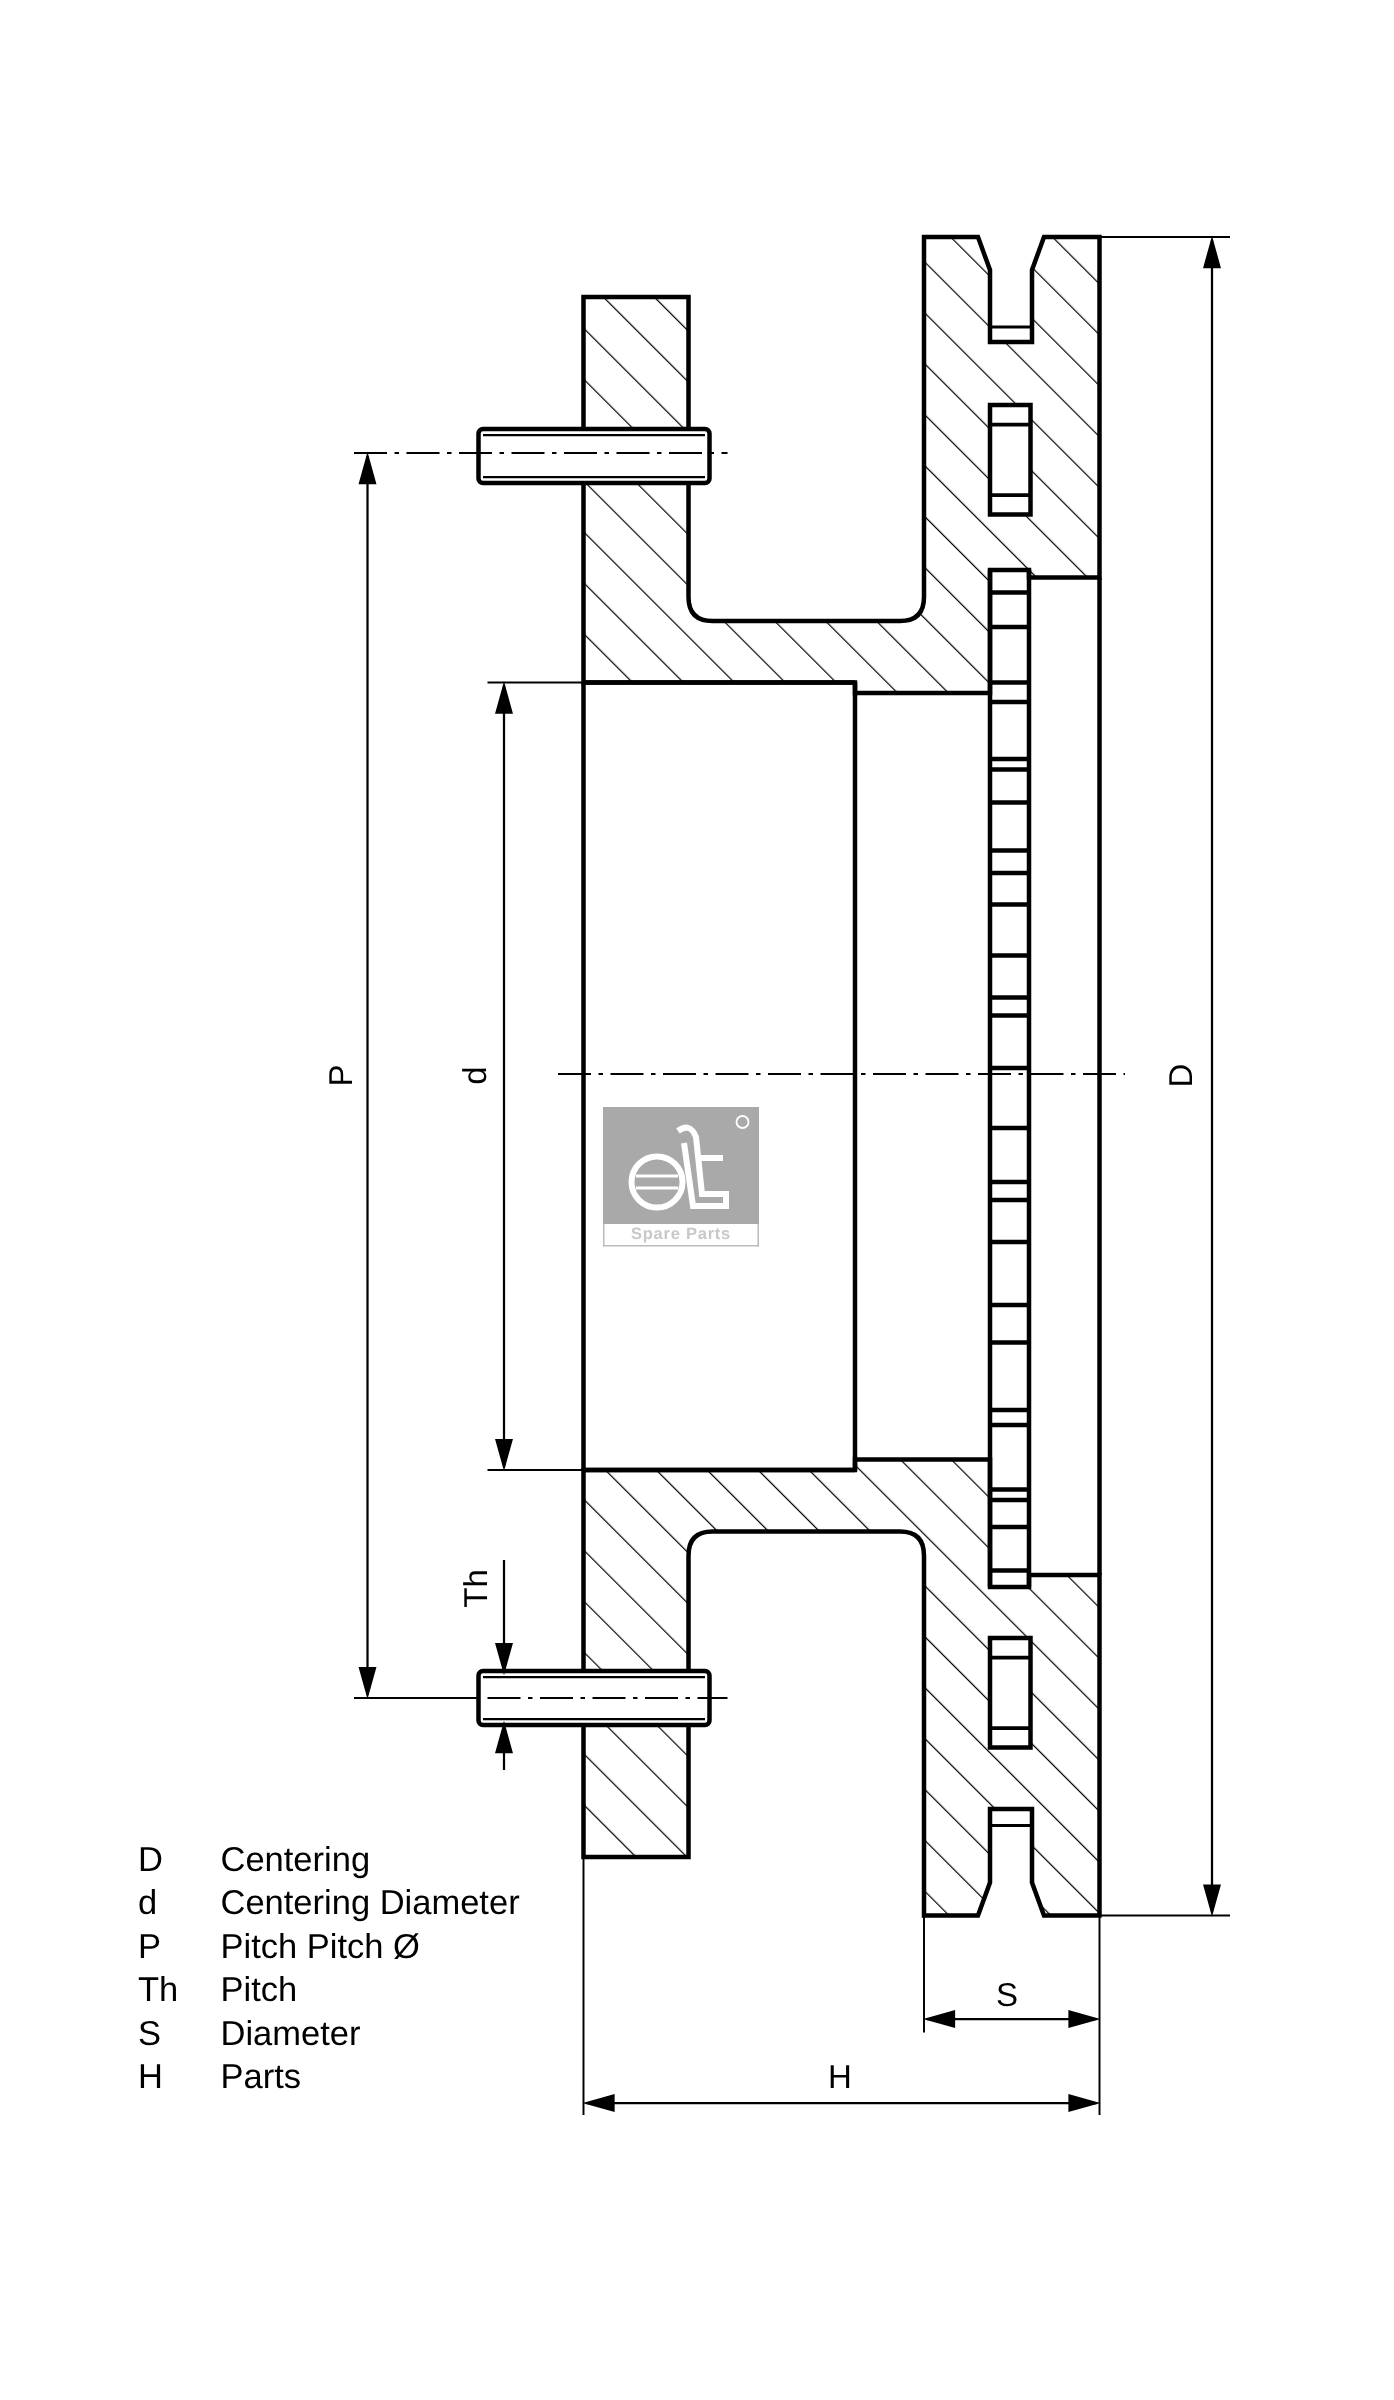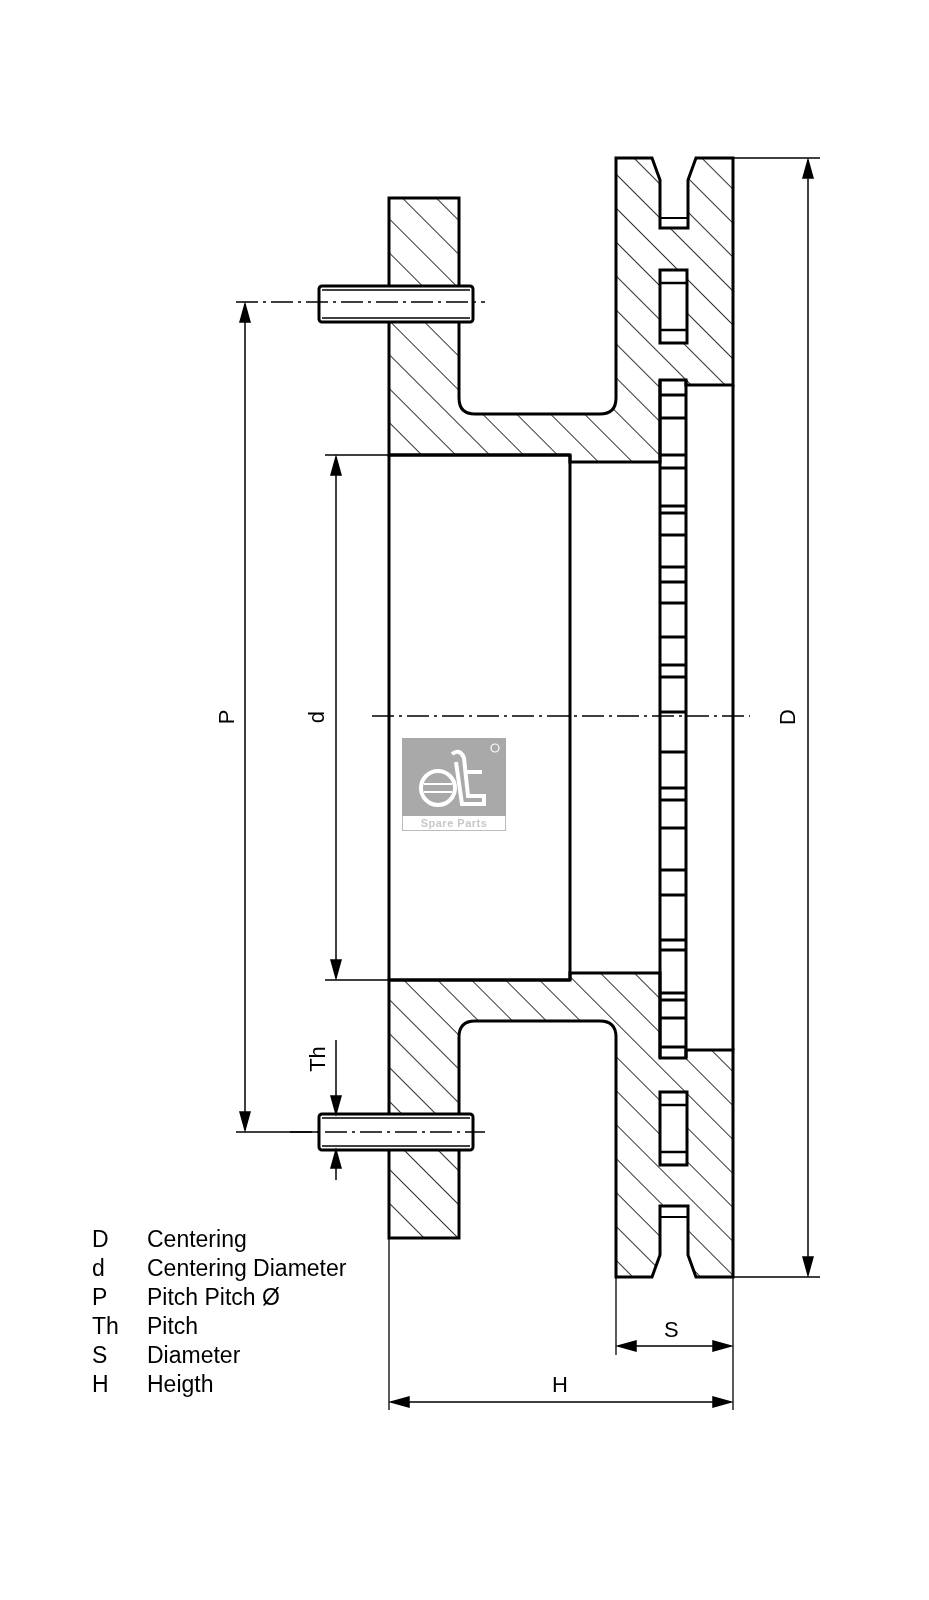--- a/index.html
+++ b/index.html
@@ -177,15 +177,15 @@
   <div class="legend-row">
     <span class="legend-key">Th</span>
     <span>Pitch</span>
   </div>
   <div class="legend-row">
     <span class="legend-key">S</span>
     <span>Diameter</span>
   </div>
   <div class="legend-row">
     <span class="legend-key">H</span>
-    <span>Heigth</span>
+    <span>Parts</span>
   </div>
 </div>
 
 </body></html>

